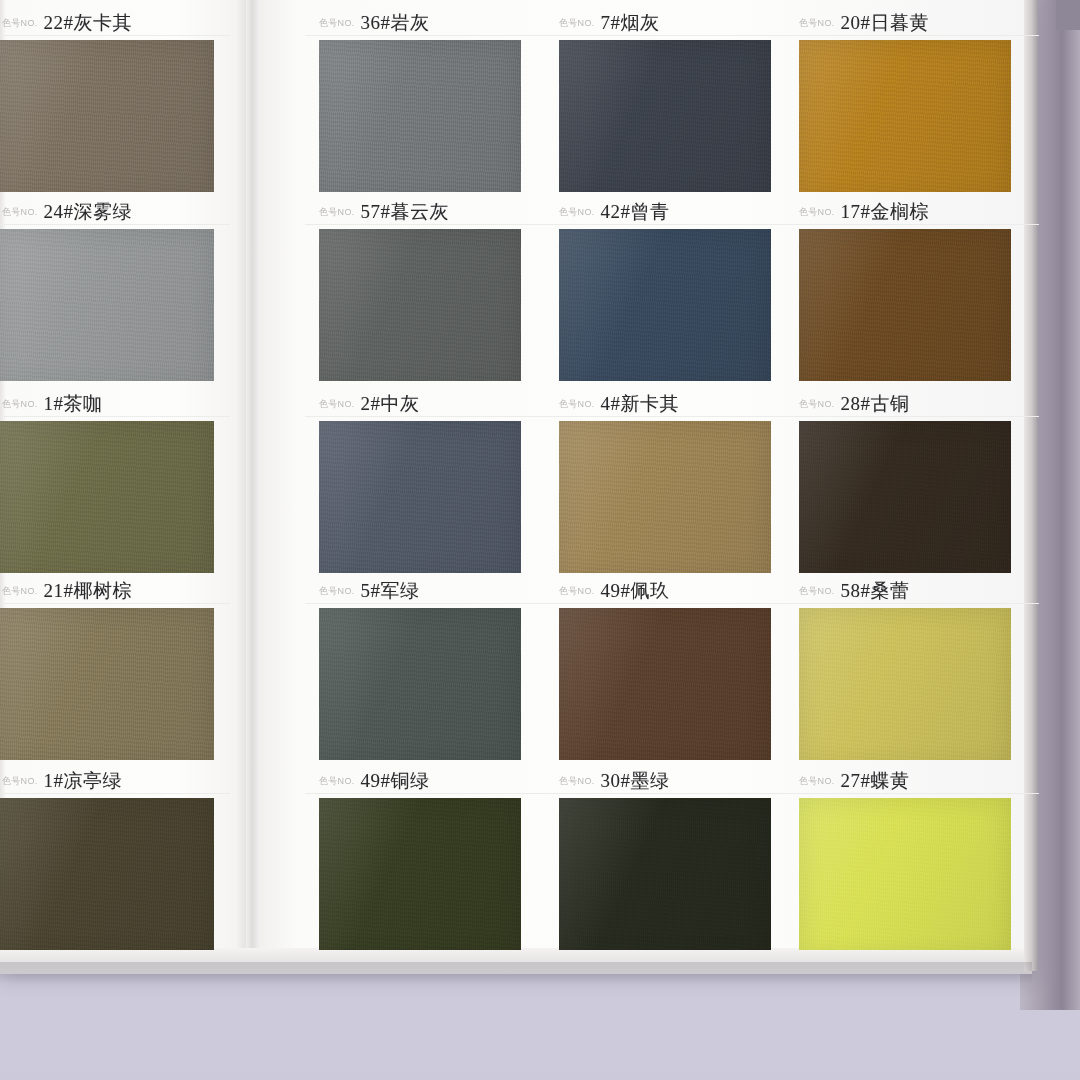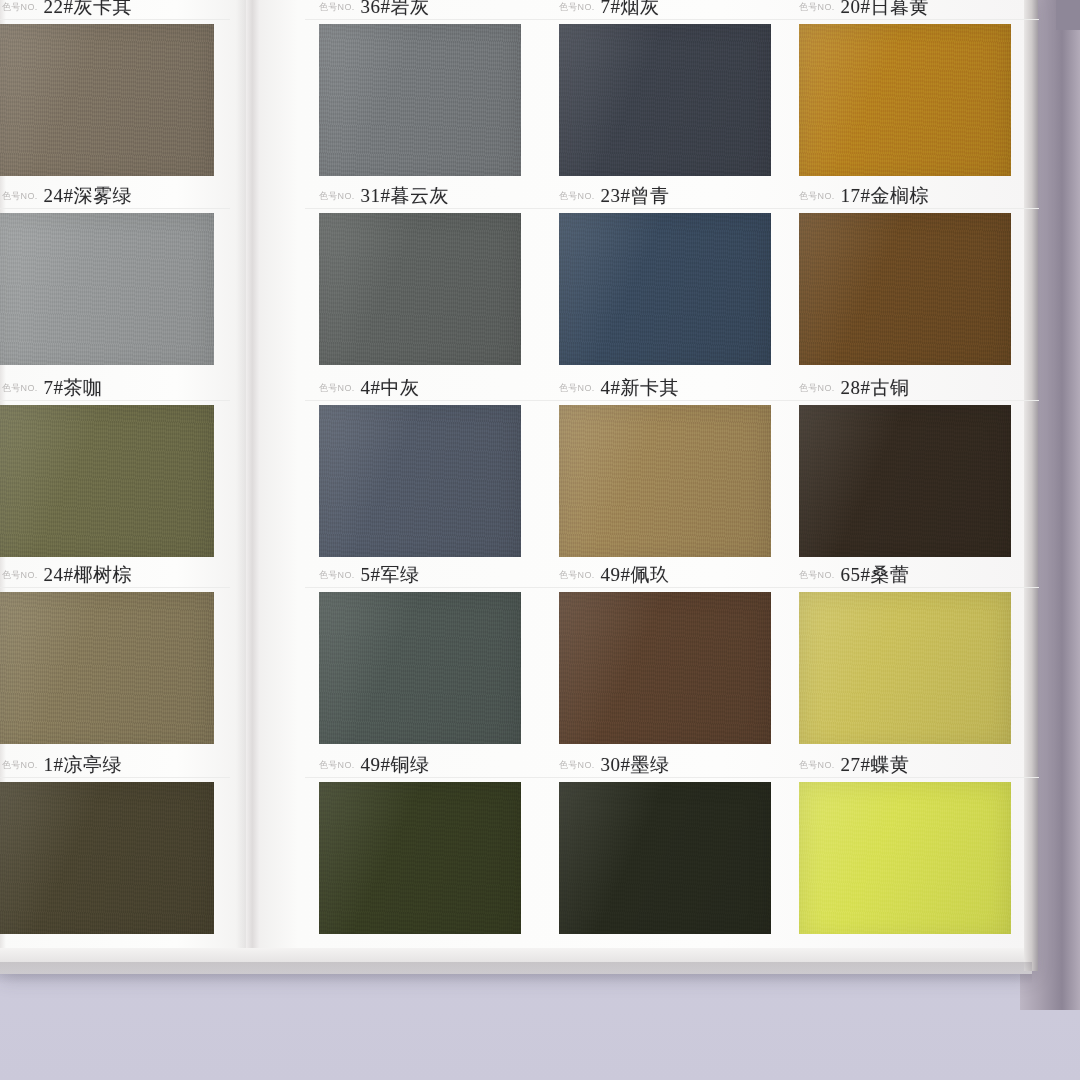--- a/index.html
+++ b/index.html
@@ -34,21 +34,21 @@
   .page-left{left:0;top:-4px;width:252px;height:960px;
         background:linear-gradient(90deg,#fafaf9 0%,#fdfdfc 70%,#f2f1f0 100%);}
   .page-right{left:260px;top:-4px;width:768px;height:960px;
         background:linear-gradient(90deg,#f1f0ef 0%,#fbfbfa 5%,#fdfdfc 60%,#f6f5f5 100%);}
   .gutter{position:absolute;left:246px;top:-4px;width:18px;height:968px;
         background:linear-gradient(90deg,#f0eeee 0%,#dedbdb 35%,#efeded 70%,#fafafa 100%);}
   .gutter-shadow{position:absolute;left:236px;top:-4px;width:12px;height:968px;
         background:linear-gradient(90deg,rgba(120,115,120,0) 0%,rgba(120,115,120,.14) 100%);}
 
   
-  .grid{position:absolute;top:0;left:0;width:894px;height:960px;}
+  .grid{position:absolute;top:16px;left:0;width:894px;height:960px;}
   .cell{position:absolute;}
   .cell .label{
       position:absolute;left:0;top:0;width:100%;height:26px;
       display:flex;align-items:center;
       white-space:nowrap;
   }
   .no-tag{
       font-family:"Liberation Sans","DejaVu Sans",sans-serif;
       font-size:9px;color:#b9b7b6;letter-spacing:.3px;
       margin-right:6px;transform:scaleY(1.05);
@@ -184,34 +184,34 @@
         <div class="swatch" style="left: 4px; top: 30px; width: 218px; height: 160px;">
           <div class="fab pink" style="position: absolute; inset: 0px; background: rgb(150, 153, 154);">
             <div class="weave"></div>
             <div class="sheen"></div>
           </div>
         </div>
       </div>
       <div class="cell" style="left: 305px; top: 183px; width: 230px; height: 190px;">
         <div class="label" style="padding-left: 14px;">
           <span class="no-tag">色号NO.</span>
-          <span class="code">31#暮云灰</span>
+          <span class="code">57#暮云灰</span>
           <div class="rule"></div>
         </div>
         <div class="swatch" style="left: 14px; top: 30px; width: 202px; height: 160px;">
           <div class="fab pink" style="position: absolute; inset: 0px; background: rgb(94, 98, 96);">
             <div class="weave"></div>
             <div class="sheen"></div>
           </div>
         </div>
       </div>
       <div class="cell" style="left: 545px; top: 183px; width: 240px; height: 190px;">
         <div class="label" style="padding-left: 14px;">
           <span class="no-tag">色号NO.</span>
-          <span class="code">23#曾青</span>
+          <span class="code">42#曾青</span>
           <div class="rule"></div>
         </div>
         <div class="swatch" style="left: 14px; top: 30px; width: 212px; height: 160px;">
           <div class="fab pink" style="position: absolute; inset: 0px; background: rgb(57, 74, 94);">
             <div class="weave"></div>
             <div class="sheen"></div>
           </div>
         </div>
       </div>
       <div class="cell" style="left: 785px; top: 183px; width: 240px; height: 190px;">
@@ -223,34 +223,34 @@
         <div class="swatch" style="left: 14px; top: 30px; width: 212px; height: 160px;">
           <div class="fab pink" style="position: absolute; inset: 0px; background: rgb(107, 74, 35);">
             <div class="weave"></div>
             <div class="sheen"></div>
           </div>
         </div>
       </div>
       <div class="cell" style="left: -8px; top: 375px; width: 228px; height: 190px;">
         <div class="label" style="padding-left: 10px;">
           <span class="no-tag">色号NO.</span>
-          <span class="code">7#茶咖</span>
+          <span class="code">1#茶咖</span>
           <div class="rule"></div>
         </div>
         <div class="swatch" style="left: 4px; top: 30px; width: 218px; height: 160px;">
           <div class="fab pink" style="position: absolute; inset: 0px; background: rgb(109, 108, 73);">
             <div class="weave"></div>
             <div class="sheen"></div>
           </div>
         </div>
       </div>
       <div class="cell" style="left: 305px; top: 375px; width: 230px; height: 190px;">
         <div class="label" style="padding-left: 14px;">
           <span class="no-tag">色号NO.</span>
-          <span class="code">4#中灰</span>
+          <span class="code">2#中灰</span>
           <div class="rule"></div>
         </div>
         <div class="swatch" style="left: 14px; top: 30px; width: 202px; height: 160px;">
           <div class="fab pink" style="position: absolute; inset: 0px; background: rgb(82, 90, 104);">
             <div class="weave"></div>
             <div class="sheen"></div>
           </div>
         </div>
       </div>
       <div class="cell" style="left: 545px; top: 375px; width: 240px; height: 190px;">
@@ -275,21 +275,21 @@
         <div class="swatch" style="left: 14px; top: 30px; width: 212px; height: 160px;">
           <div class="fab pink" style="position: absolute; inset: 0px; background: rgb(52, 42, 32);">
             <div class="weave"></div>
             <div class="sheen"></div>
           </div>
         </div>
       </div>
       <div class="cell" style="left: -8px; top: 562px; width: 228px; height: 190px;">
         <div class="label" style="padding-left: 10px;">
           <span class="no-tag">色号NO.</span>
-          <span class="code">24#椰树棕</span>
+          <span class="code">21#椰树棕</span>
           <div class="rule"></div>
         </div>
         <div class="swatch" style="left: 4px; top: 30px; width: 218px; height: 160px;">
           <div class="fab pink" style="position: absolute; inset: 0px; background: rgb(133, 121, 90);">
             <div class="weave"></div>
             <div class="sheen"></div>
           </div>
         </div>
       </div>
       <div class="cell" style="left: 305px; top: 562px; width: 230px; height: 190px;">
@@ -314,21 +314,21 @@
         <div class="swatch" style="left: 14px; top: 30px; width: 212px; height: 160px;">
           <div class="fab pink" style="position: absolute; inset: 0px; background: rgb(91, 65, 46);">
             <div class="weave"></div>
             <div class="sheen"></div>
           </div>
         </div>
       </div>
       <div class="cell" style="left: 785px; top: 562px; width: 240px; height: 190px;">
         <div class="label" style="padding-left: 14px;">
           <span class="no-tag">色号NO.</span>
-          <span class="code">65#桑蕾</span>
+          <span class="code">58#桑蕾</span>
           <div class="rule"></div>
         </div>
         <div class="swatch" style="left: 14px; top: 30px; width: 212px; height: 160px;">
           <div class="fab pink" style="position: absolute; inset: 0px; background: rgb(203, 192, 92);">
             <div class="weave"></div>
             <div class="sheen"></div>
           </div>
         </div>
       </div>
       <div class="cell" style="left: -8px; top: 752px; width: 228px; height: 190px;">

